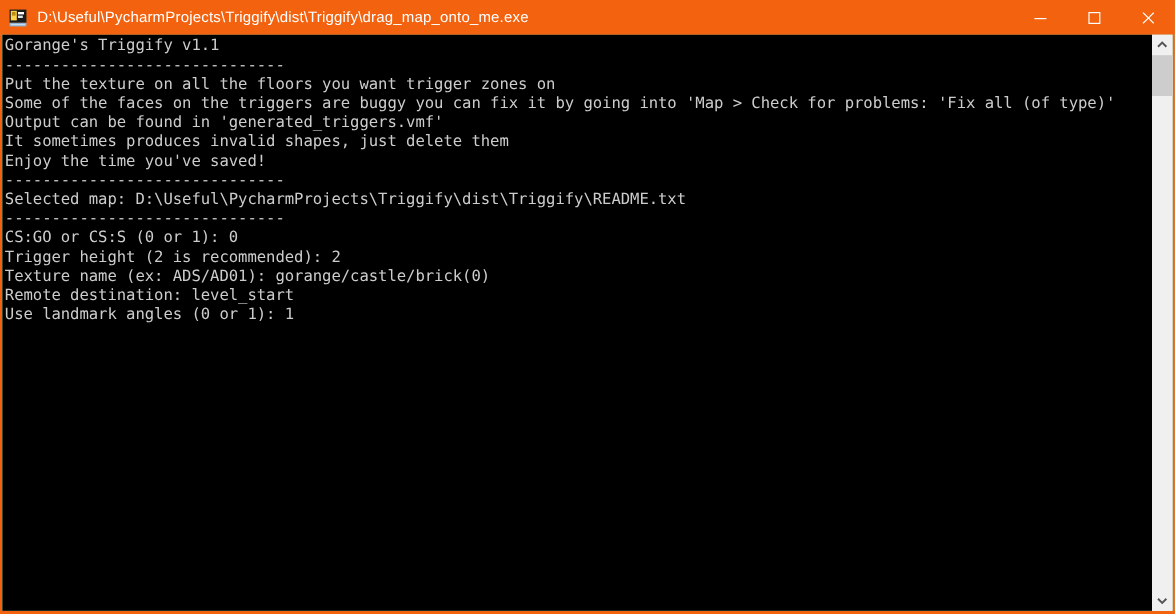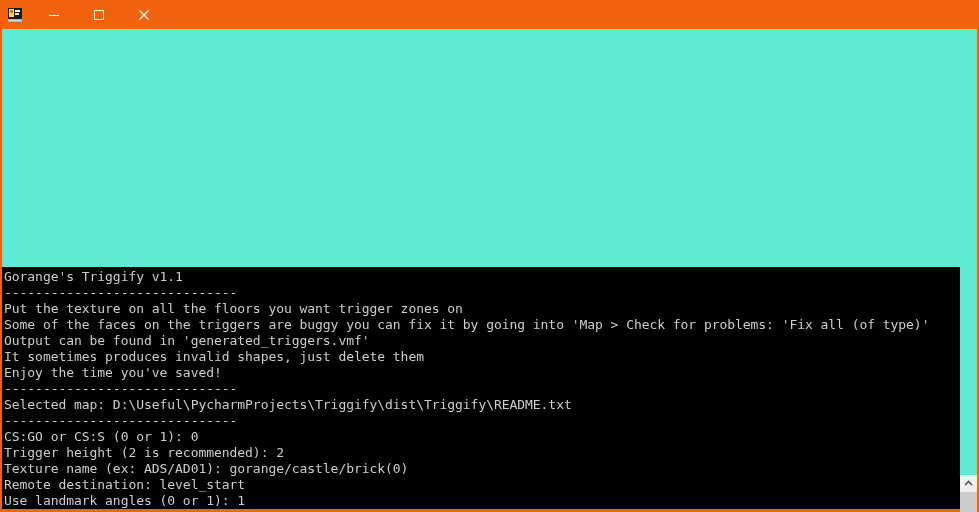--- a/index.html
+++ b/index.html
@@ -73,21 +73,20 @@
     left: 0;
     top: 29px;
     width: 979px;
     height: 483px;
     box-sizing: border-box;
     border-left: 2px solid #f2620f;
     border-right: 2px solid #f2620f;
     border-bottom: 3px solid #f2620f;
     background: #5eead4;
     display: flex;
-    align-items: flex-end;
   }
   .console-text {
     flex: 1 1 auto;
     background: #000000;
     color: #cccccc;
     font-family: "DejaVu Sans Mono", "Liberation Mono", monospace;
     font-size: 13px;
     line-height: 16px;
     padding: 2px 0 0 2px;
     overflow: hidden;
@@ -146,20 +145,21 @@
         <rect x="1" y="1" width="14" height="11" fill="#1b1b1b"></rect>
         <rect x="2" y="2" width="5" height="8" fill="#ffd24a"></rect>
         <rect x="3" y="3" width="3" height="3" fill="#b98c10"></rect>
         <rect x="8" y="3" width="5" height="2" fill="#ffffff"></rect>
         <rect x="8" y="6" width="4" height="2" fill="#e0e0e0"></rect>
         <rect x="1" y="12" width="14" height="3" fill="#8fb8d8"></rect>
         <rect x="2" y="13" width="12" height="1" fill="#c7dced"></rect>
       </svg>
     </div>
 
+    <div class="title-text">D:\Useful\PycharmProjects\Triggify\dist\Triggify\drag_map_onto_me.exe</div>
 
     <div class="win-controls">
       <div class="win-btn">
         <svg width="12" height="12" viewBox="0 0 12 12">
           <rect x="1" y="6" width="10" height="1" fill="#ffffff"></rect>
         </svg>
       </div>
       <div class="win-btn">
         <svg width="12" height="12" viewBox="0 0 12 12">
           <rect x="1.5" y="1.5" width="9" height="9" fill="none" stroke="#ffffff" stroke-width="1"></rect>

